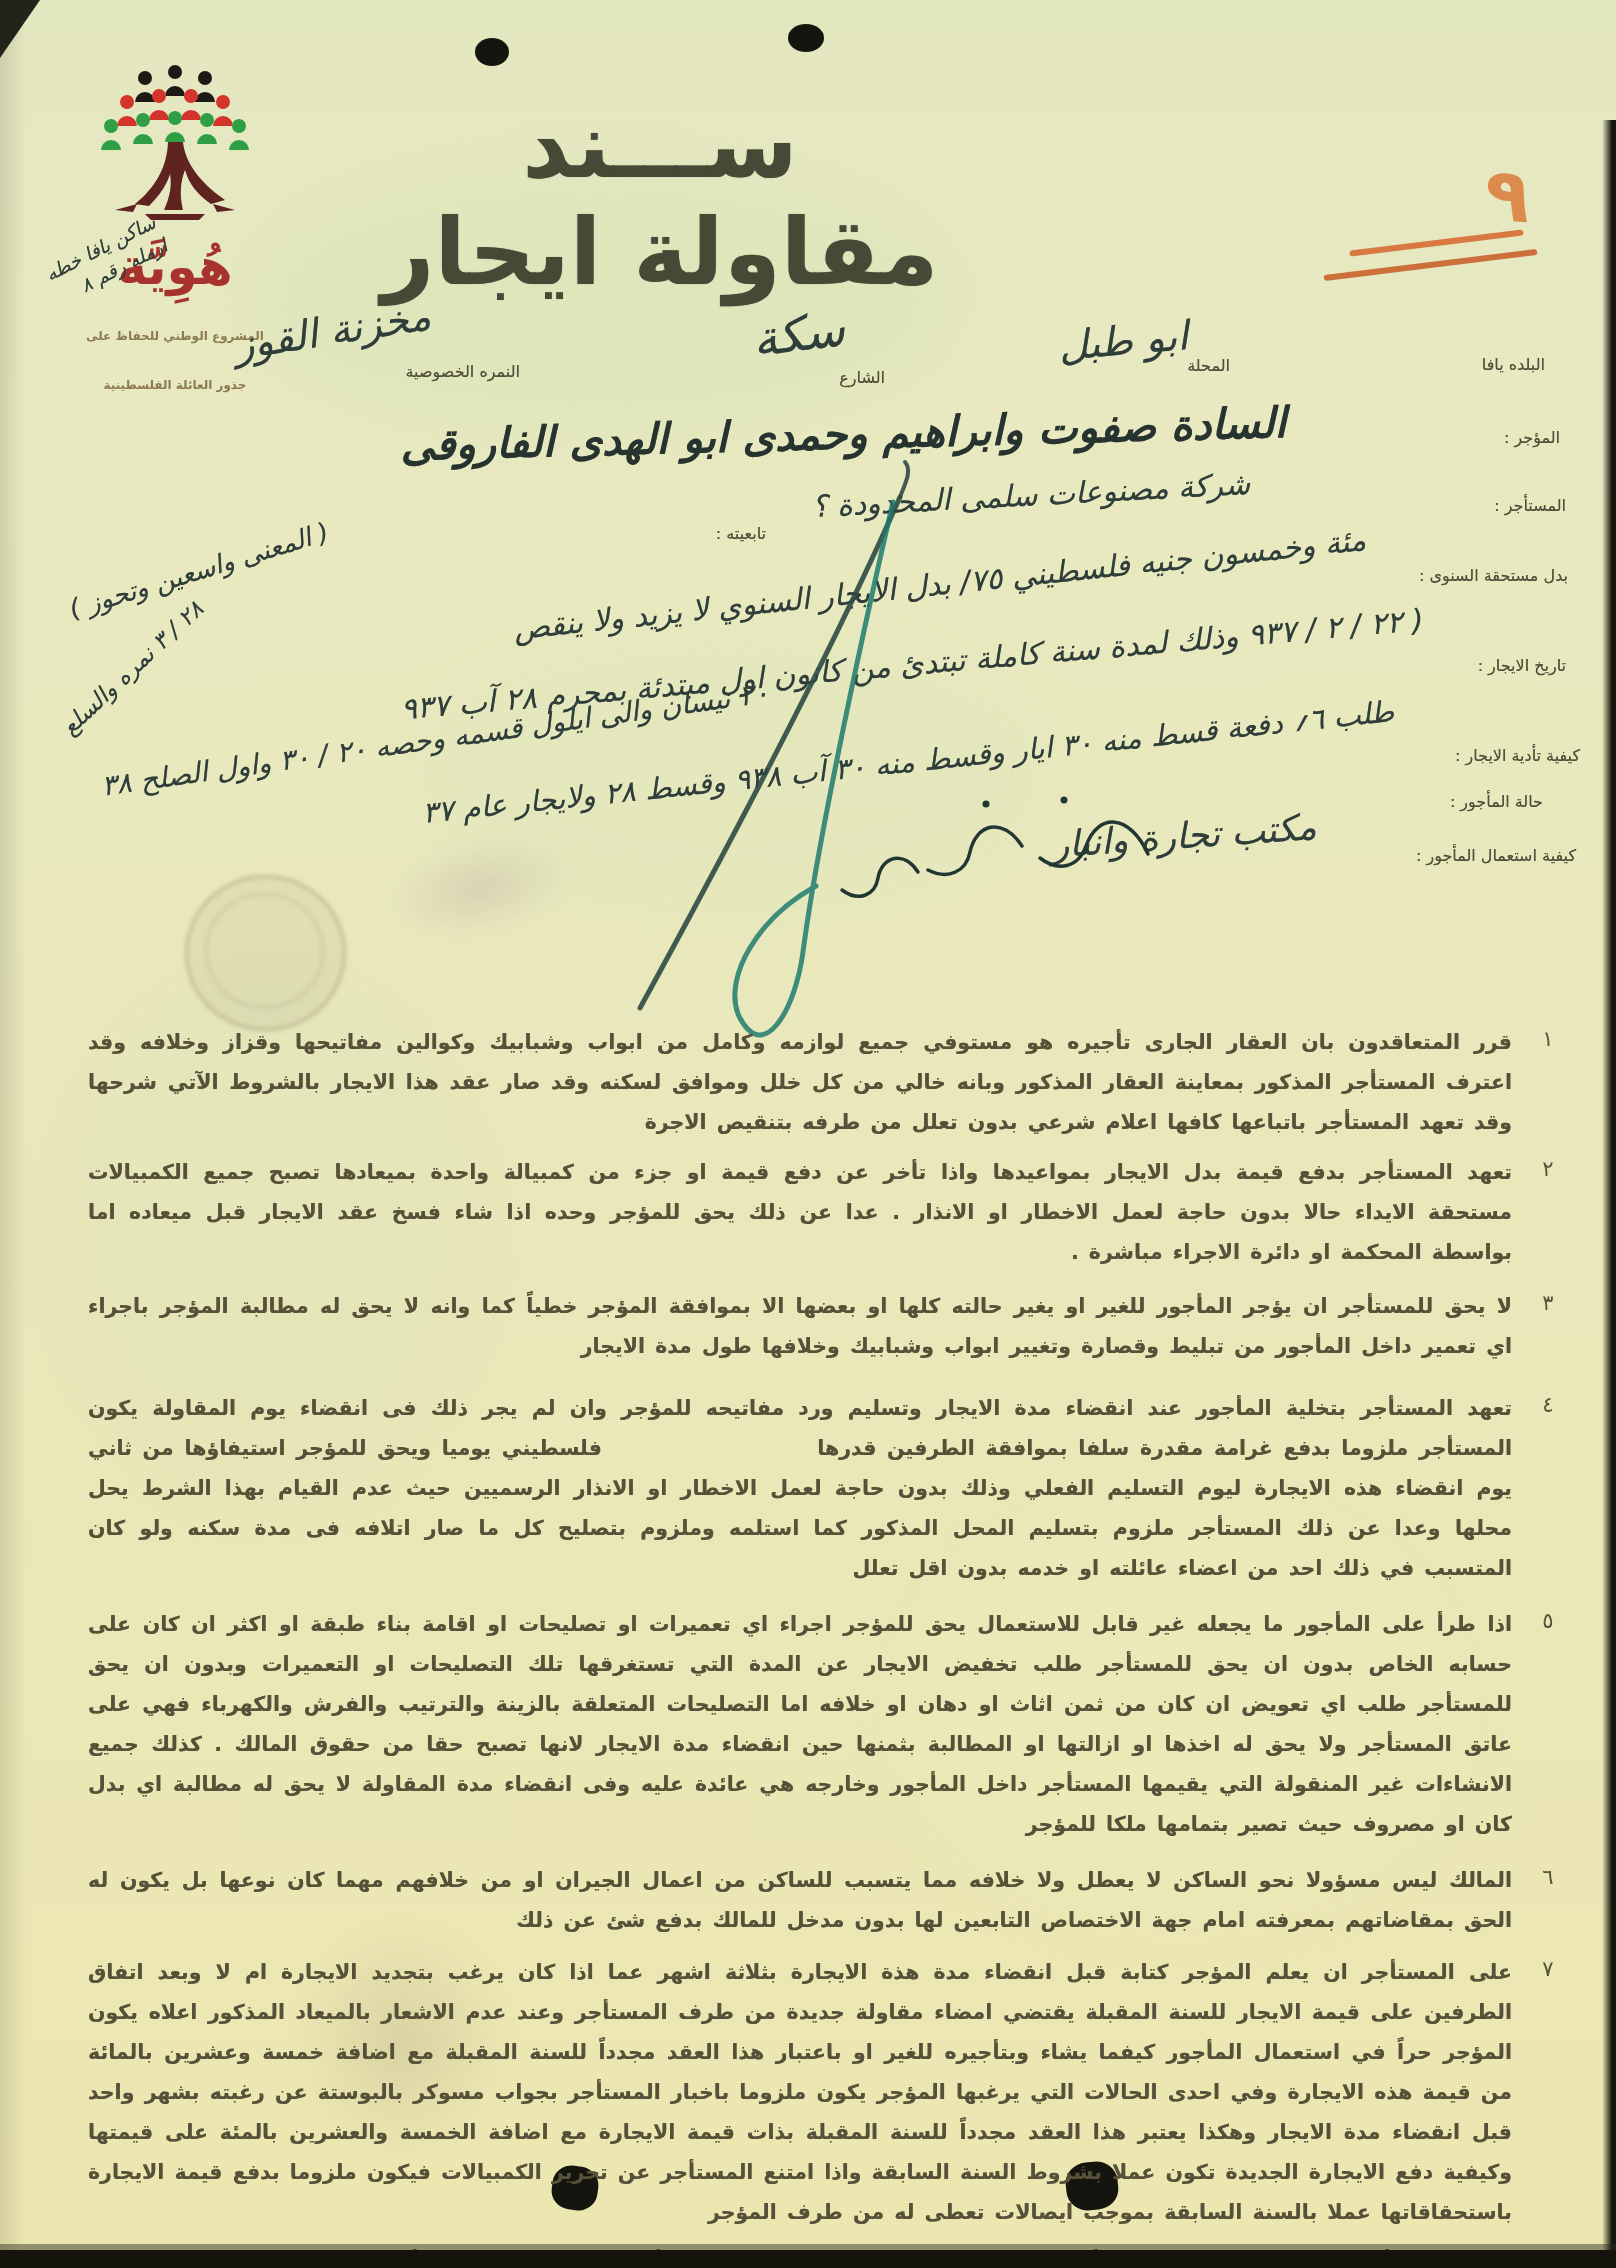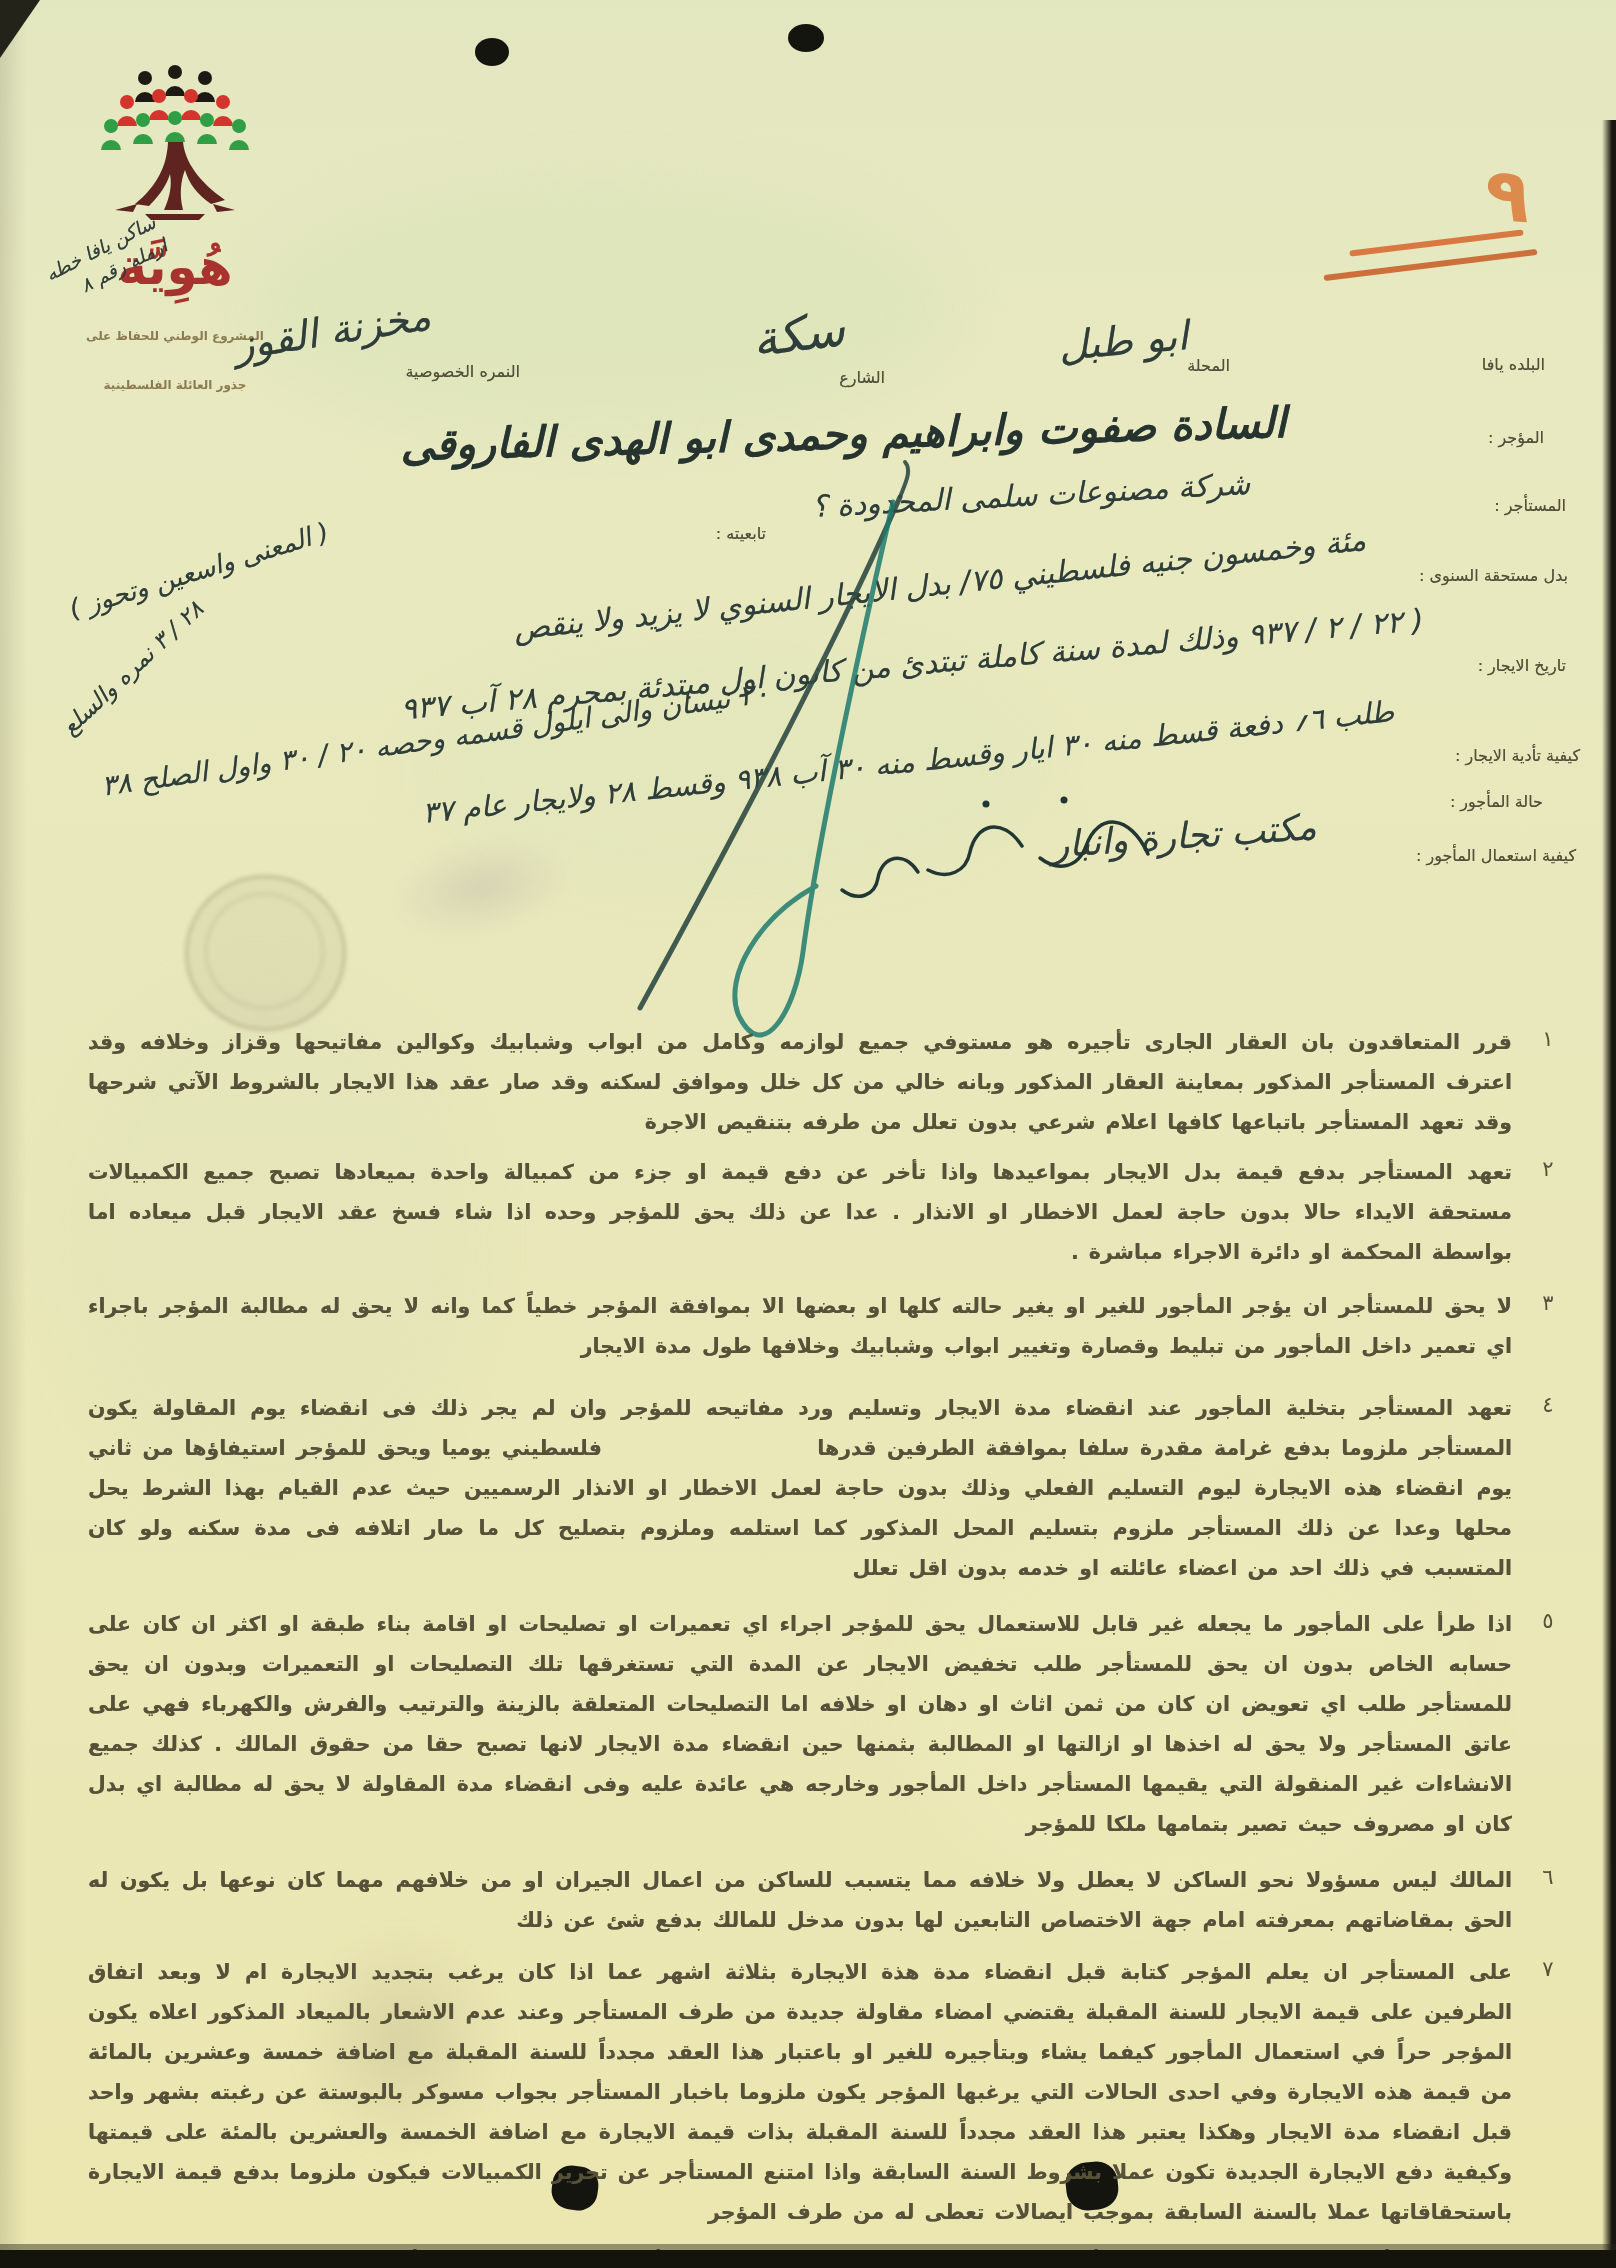--- a/index.html
+++ b/index.html
@@ -122,35 +122,36 @@
           <path d="M144 88 a10 10 0 0 1 20 0 z"></path>
       </g>
       <path fill="#5f2420" d="M83 80 C82 104 72 124 50 142 L64 144 C76 132 82 122 85 112 C87 124 85 134 79 148 L98 148 C94 132 96 118 100 108 C104 122 112 132 126 142 L140 138 C114 120 100 100 98 80 Z
         M30 148 l22 -6 -4 8 z M150 148 l-22 -6 4 8 z M60 152 l60 0 -6 6 -48 0 z"></path>
     </svg>
     <div class="logo-word">هُوِيَّة</div>
     <div class="logo-tag">المشروع الوطني للحفاظ على</div>
     <div class="logo-tag">جذور العائلة الفلسطينية</div>
   </div>
 
+  <div class="title">ســـند مقاولة ايجار</div>
 
   <div class="num9">٩</div>
   <div class="num9-u u1"></div>
   <div class="num9-u u2"></div>
 
   <div class="label" style="right:71px;top:355px;">البلده يافا</div>
   <div class="label" style="right:386px;top:356px;">المحلة</div>
   <div class="hand" style="right:428px;top:312px;font-size:40px;transform:rotate(-5deg);">ابو طبل</div>
   <div class="label" style="right:731px;top:360px;margin-top:8px;">الشارع</div>
   <div class="hand" style="right:772px;top:300px;font-size:48px;transform:rotate(-7deg);">سكة</div>
   <div class="label" style="right:1096px;top:362px;">النمره الخصوصية</div>
   <div class="hand" style="right:1186px;top:292px;font-size:40px;transform:rotate(-9deg);">مخزنة القوز</div>
   <div class="hand" style="left:10px;top:206px;font-size:19px;white-space:normal;width:150px;transform:rotate(-27deg);line-height:26px;">ساكن يافا خطه ارمله رقم ٨</div>
 
-  <div class="label" style="right:72px;top:428px;">المؤجر :</div>
+  <div class="label" style="right:56px;top:428px;">المؤجر :</div>
   <div class="hand" style="right:330px;top:398px;font-size:42px;font-weight:bold;color:#26332f;transform:rotate(-1.5deg);">السادة صفوت وابراهيم وحمدى ابو الهدى الفاروقى</div>
   <div class="label" style="right:50px;top:496px;">المستأجر :</div>
   <div class="hand" style="right:366px;top:466px;font-size:30px;transform:rotate(-3deg);">شركة مصنوعات سلمى المحدودة ؟</div>
   <div class="label" style="right:850px;top:524px;">تابعيته :</div>
 
   <div class="label" style="right:48px;top:566px;">بدل مستحقة السنوى :</div>
   <div class="hand" style="right:250px;top:522px;font-size:30px;transform:rotate(-6deg);">مئة وخمسون جنيه فلسطيني ٧٥/ بدل الايجار السنوي لا يزيد ولا ينقص</div>
   <div class="hand" style="left:58px;top:516px;font-size:26px;transform:rotate(-17deg);">( المعنى واسعين وتحوز )</div>
   <div class="hand" style="left:16px;top:592px;font-size:23px;transform:rotate(-43deg);">٢٨ / ٣ نمره والسلع</div>
 

